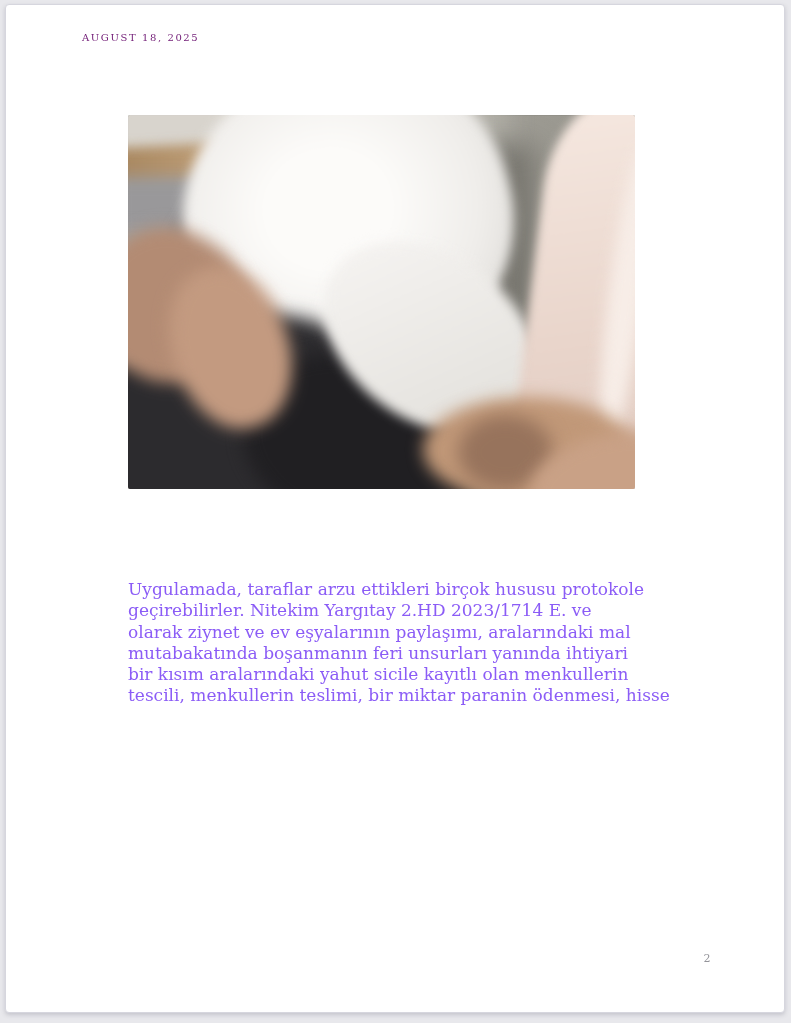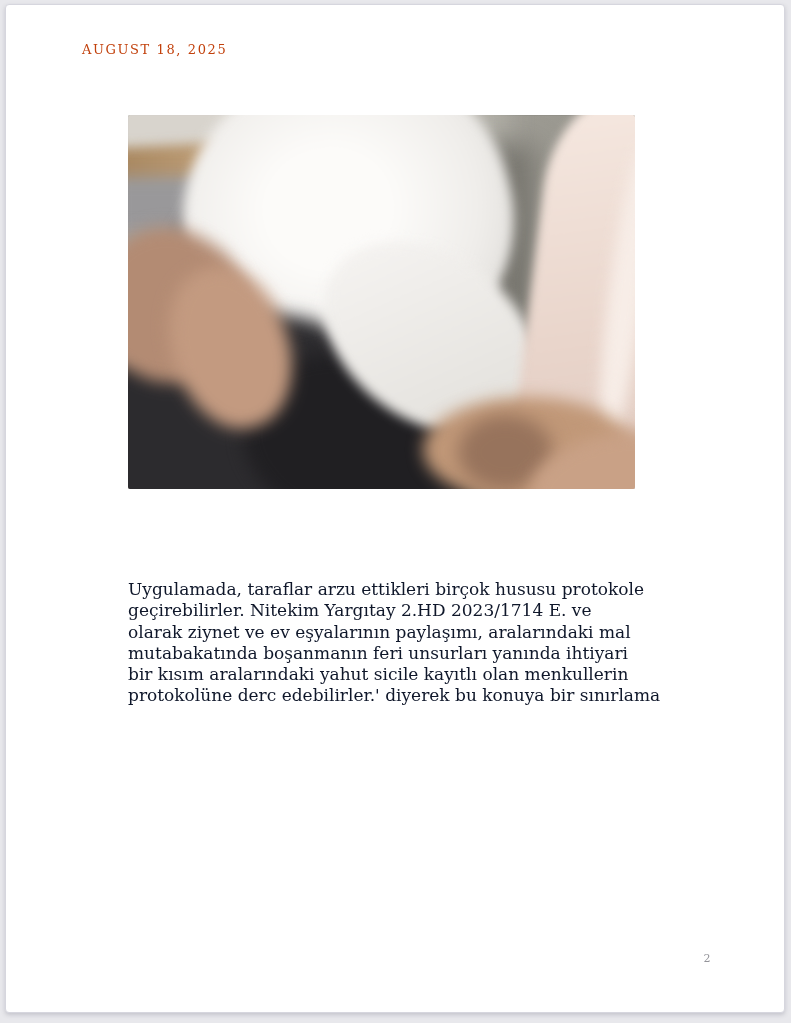--- a/index.html
+++ b/index.html
@@ -10,23 +10,23 @@
     position:relative;overflow:hidden;
   }
   .page{
     position:absolute;left:5px;top:4px;width:778px;height:1007px;
     background:#ffffff;
     border:1px solid #d6d6de;
     border-radius:4px;
     box-shadow:0 2px 4px rgba(90,90,110,.25);
   }
   .doc-date{
-    position:absolute;left:76px;top:37px;
-    font-size:13px;letter-spacing:1.6px;
-    color:#c2410c;
+    position:absolute;left:76px;top:27px;
+    font-size:10px;letter-spacing:1.6px;
+    color:#701a75;
   }
   
   .photo{
     position:absolute;left:122px;top:110px;width:507px;height:374px;
     overflow:hidden;border-radius:2px;
     background:linear-gradient(100deg,#a19f97 0%,#a9a79f 45%,#8f8d85 100%);
     box-shadow:inset 0 0 0 1px rgba(0,0,0,.05);
   }
   .photo div{position:absolute;}
   .ph-wall      {left:-15px;top:-15px;width:150px;height:78px;background:#d8d4cd;filter:blur(8px);}
@@ -45,21 +45,21 @@
   .ph-hand1     {left:-35px;top:115px;width:150px;height:150px;background:#b38b73;border-radius:45%;transform:rotate(30deg);filter:blur(8px);}
   .ph-hand2     {left:45px;top:150px;width:115px;height:165px;background:#c39a80;border-radius:48%;transform:rotate(-18deg);filter:blur(8px);}
   .ph-blouse    {left:402px;top:-25px;width:230px;height:430px;background:linear-gradient(165deg,#f4e6de 10%,#e9d5cb 55%,#dfc9bf 90%);border-radius:40% 0 0 18%/26% 0 0 14%;transform:rotate(7deg);filter:blur(5px);}
   .ph-blousefold{left:480px;top:30px;width:34px;height:310px;background:#f7ede7;border-radius:50%;transform:rotate(7deg);filter:blur(7px);}
   .ph-whand     {left:295px;top:282px;width:210px;height:105px;background:#c19878;border-radius:50%;filter:blur(8px);}
   .ph-whandshade{left:330px;top:300px;width:95px;height:75px;background:#97735c;border-radius:50%;filter:blur(9px);}
   .ph-wforearm  {left:400px;top:320px;width:160px;height:80px;background:#c9a186;border-radius:50%;transform:rotate(-15deg);filter:blur(8px);}
   
   .body-text{
     position:absolute;left:122px;top:574px;
-    color:#0f172a;
+    color:#8b5cf6;
     font-size:17px;line-height:21.3px;
   }
   .body-text .line{white-space:nowrap;}
   .page-number{
     position:absolute;left:694px;top:947px;width:14px;
     font-size:11px;color:#94949a;text-align:center;
   }
 </style>
 </head>
 <body>
@@ -90,18 +90,18 @@
     <div class="ph-whandshade"></div>
     <div class="ph-wforearm"></div>
   </div>
 
   <div class="body-text">
       <div class="line">Uygulamada, taraflar arzu ettikleri birçok hususu protokole</div>
       <div class="line">geçirebilirler. Nitekim Yargıtay 2.HD 2023/1714 E. ve</div>
       <div class="line">olarak ziynet ve ev eşyalarının paylaşımı, aralarındaki mal</div>
       <div class="line">mutabakatında boşanmanın feri unsurları yanında ihtiyari</div>
       <div class="line">bir kısım aralarındaki yahut sicile kayıtlı olan menkullerin</div>
-      <div class="line">protokolüne derc edebilirler.' diyerek bu konuya bir sınırlama</div>
+      <div class="line">tescili, menkullerin teslimi, bir miktar paranin ödenmesi, hisse</div>
     </div>
 
   <div class="page-number">2</div>
 
 </div>
 
 </body></html>

